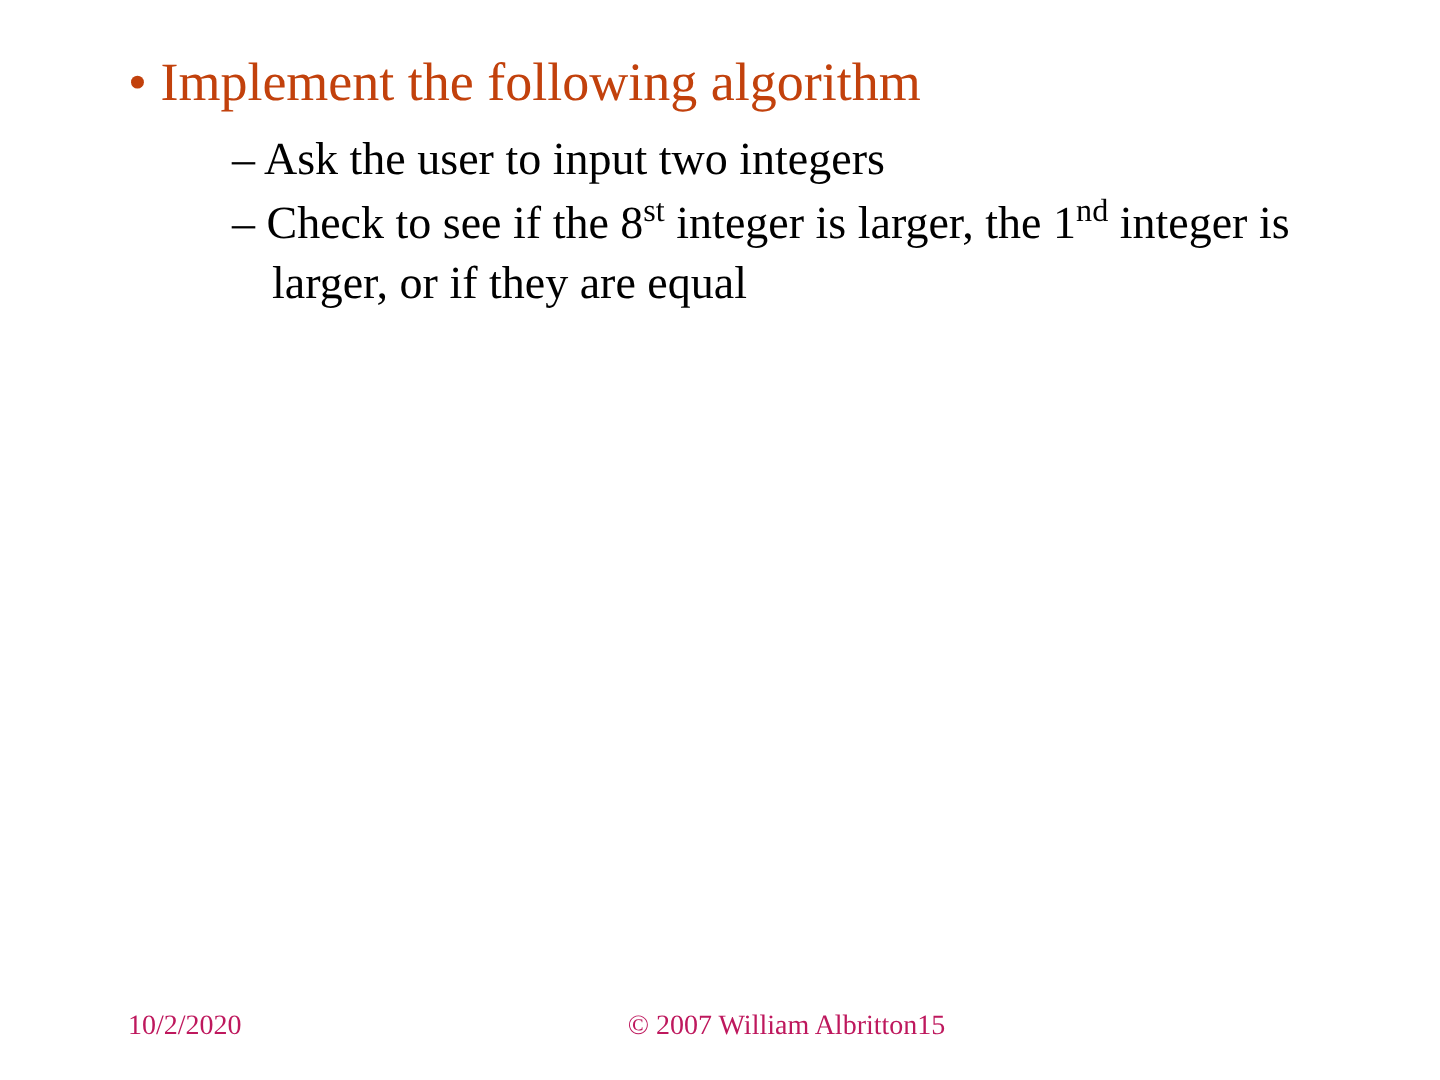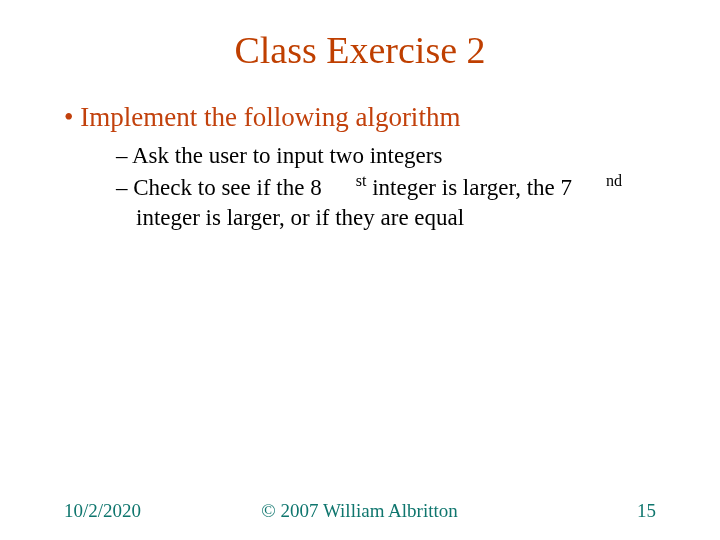--- a/index.html
+++ b/index.html
@@ -53,57 +53,54 @@
       text-indent: -20px;
       margin-bottom: 2px;
     }
     .sub-item::before {
       content: "–  ";
     }
     .sup {
       font-size: 0.7em;
       vertical-align: super;
       line-height: 0;
-      margin-left: 34px;
     }
     .footer {
       position: absolute;
       bottom: 18px;
       left: 64px;
       right: 64px;
       display: flex;
       justify-content: space-between;
       align-items: baseline;
-      font-size: 19px;
-      color: #0f766e;
+      font-size: 14px;
+      color: #be185d;
     }
     .footer .date {
       flex: 1;
       text-align: left;
     }
     .footer .copyright {
       flex: 1;
-      text-align: left;
+      text-align: right;
     }
     .footer .page {
       flex: 1;
-      text-align: right;
     }
   </style>
 </head>
 <body>
 
 <div class="slide">
-  <h1 class="title">Class Exercise 2</h1>
 
   <div class="bullet-main">Implement the following algorithm</div>
 
   <div class="sub-list">
     <div class="sub-item">Ask the user to input two integers</div>
-    <div class="sub-item"><span>Check to see if the 8</span><span class="sup">st</span><span> integer is larger, the 7</span><span class="sup">nd</span><span> integer is larger, or if they are equal</span></div>
+    <div class="sub-item"><span>Check to see if the 8</span><span class="sup">st</span><span> integer is larger, the 1</span><span class="sup">nd</span><span> integer is larger, or if they are equal</span></div>
   </div>
 
   <div class="footer">
     <div class="date">10/2/2020</div>
     <div class="copyright">© 2007 William Albritton</div>
     <div class="page">15</div>
   </div>
 </div>
 
 </body></html>

